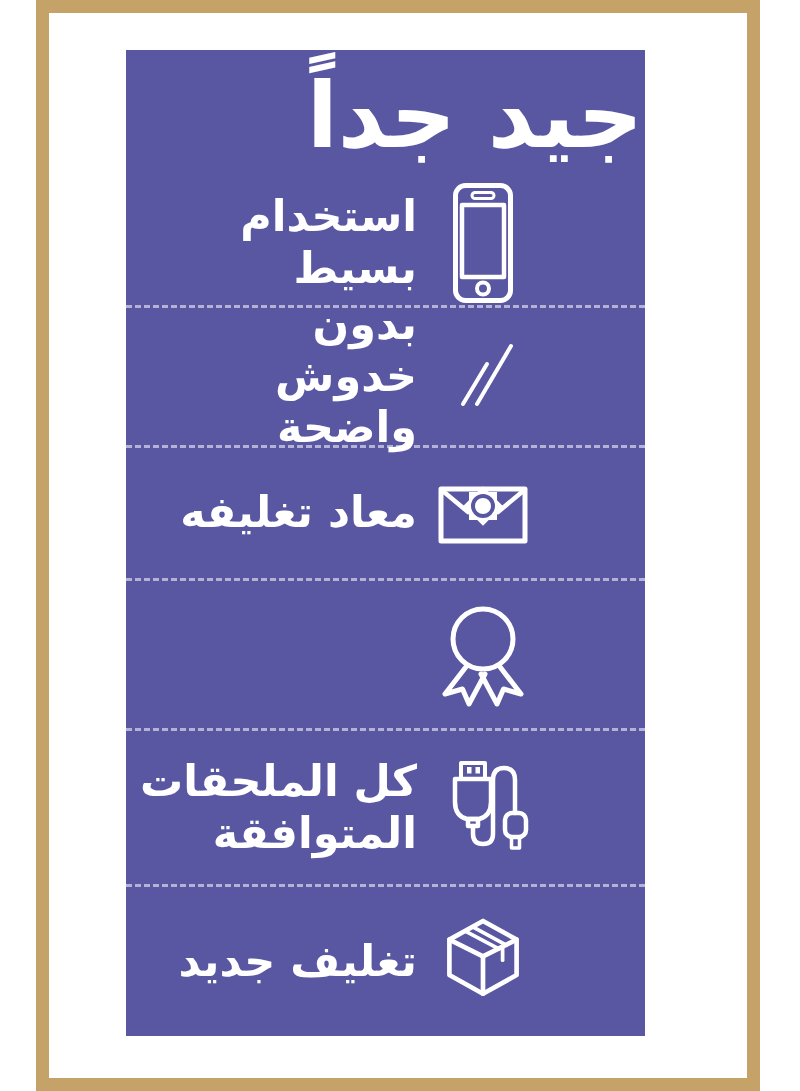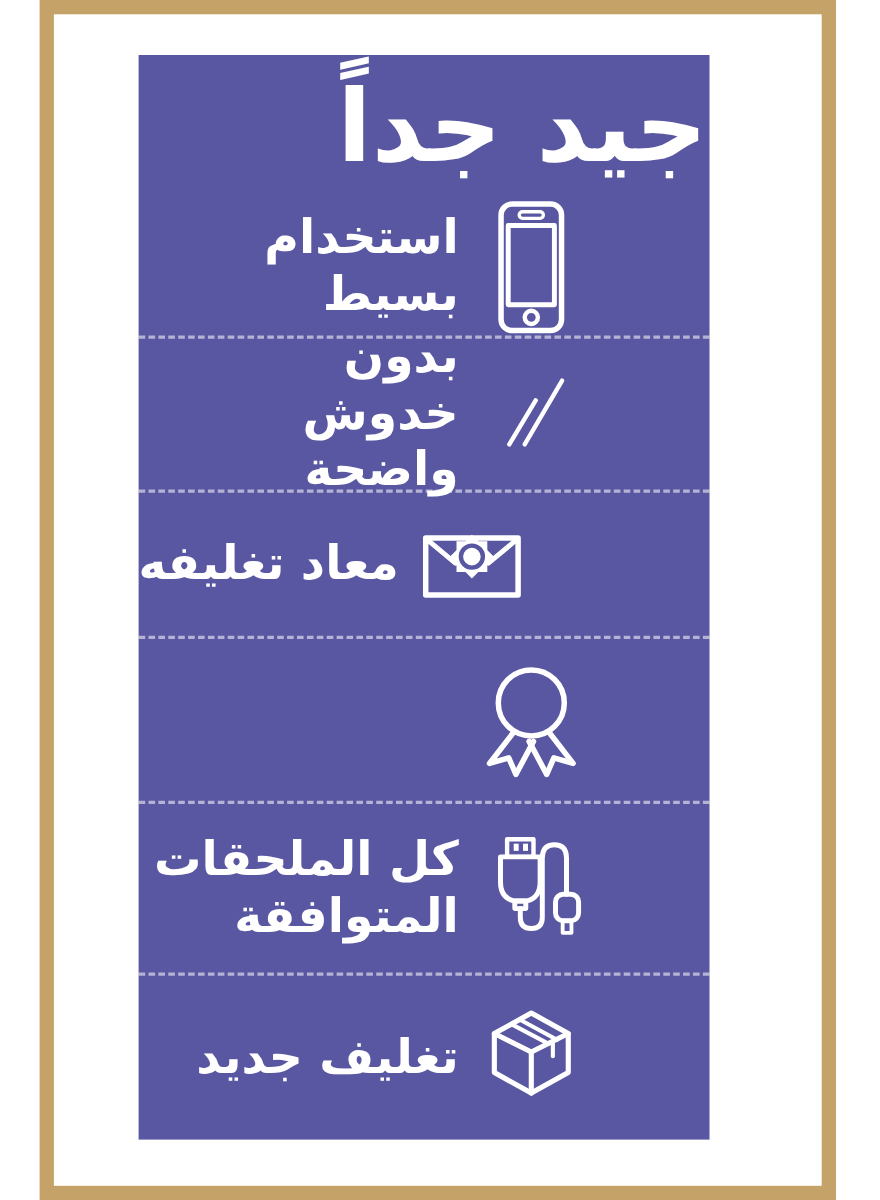--- a/index.html
+++ b/index.html
@@ -20,21 +20,21 @@
     height:130px;flex:none;display:flex;align-items:center;
     justify-content:flex-start;
     font-size:91px;font-weight:bold;line-height:1;padding:0 2px 0 0;
     box-sizing:border-box;letter-spacing:0;
   }
   .row{
     flex:none;display:flex;align-items:center;gap:16px;
     padding-inline-start:112px;box-sizing:border-box;
   }
   .row.sep{border-bottom:3px dashed rgba(255,255,255,0.55);}
-  .r1{height:128px;} .r2{height:140px;padding-left:36px;} .r3{height:133px;justify-content:flex-end;}
+  .r1{height:128px;} .r2{height:140px;padding-left:36px;} .r3{height:133px;}
   .r4{height:150px;} .r5{height:156px;} .r6{height:149px;}
   .icon-box{
     width:100px;flex:none;display:flex;align-items:center;justify-content:center;
   }
   .row-label{
     font-size:43px;font-weight:bold;line-height:1.2;white-space:pre-line;
     text-align:start;
   }
   svg{display:block;}
   .stroke{fill:none;stroke:#ffffff;stroke-linecap:round;stroke-linejoin:round;}

